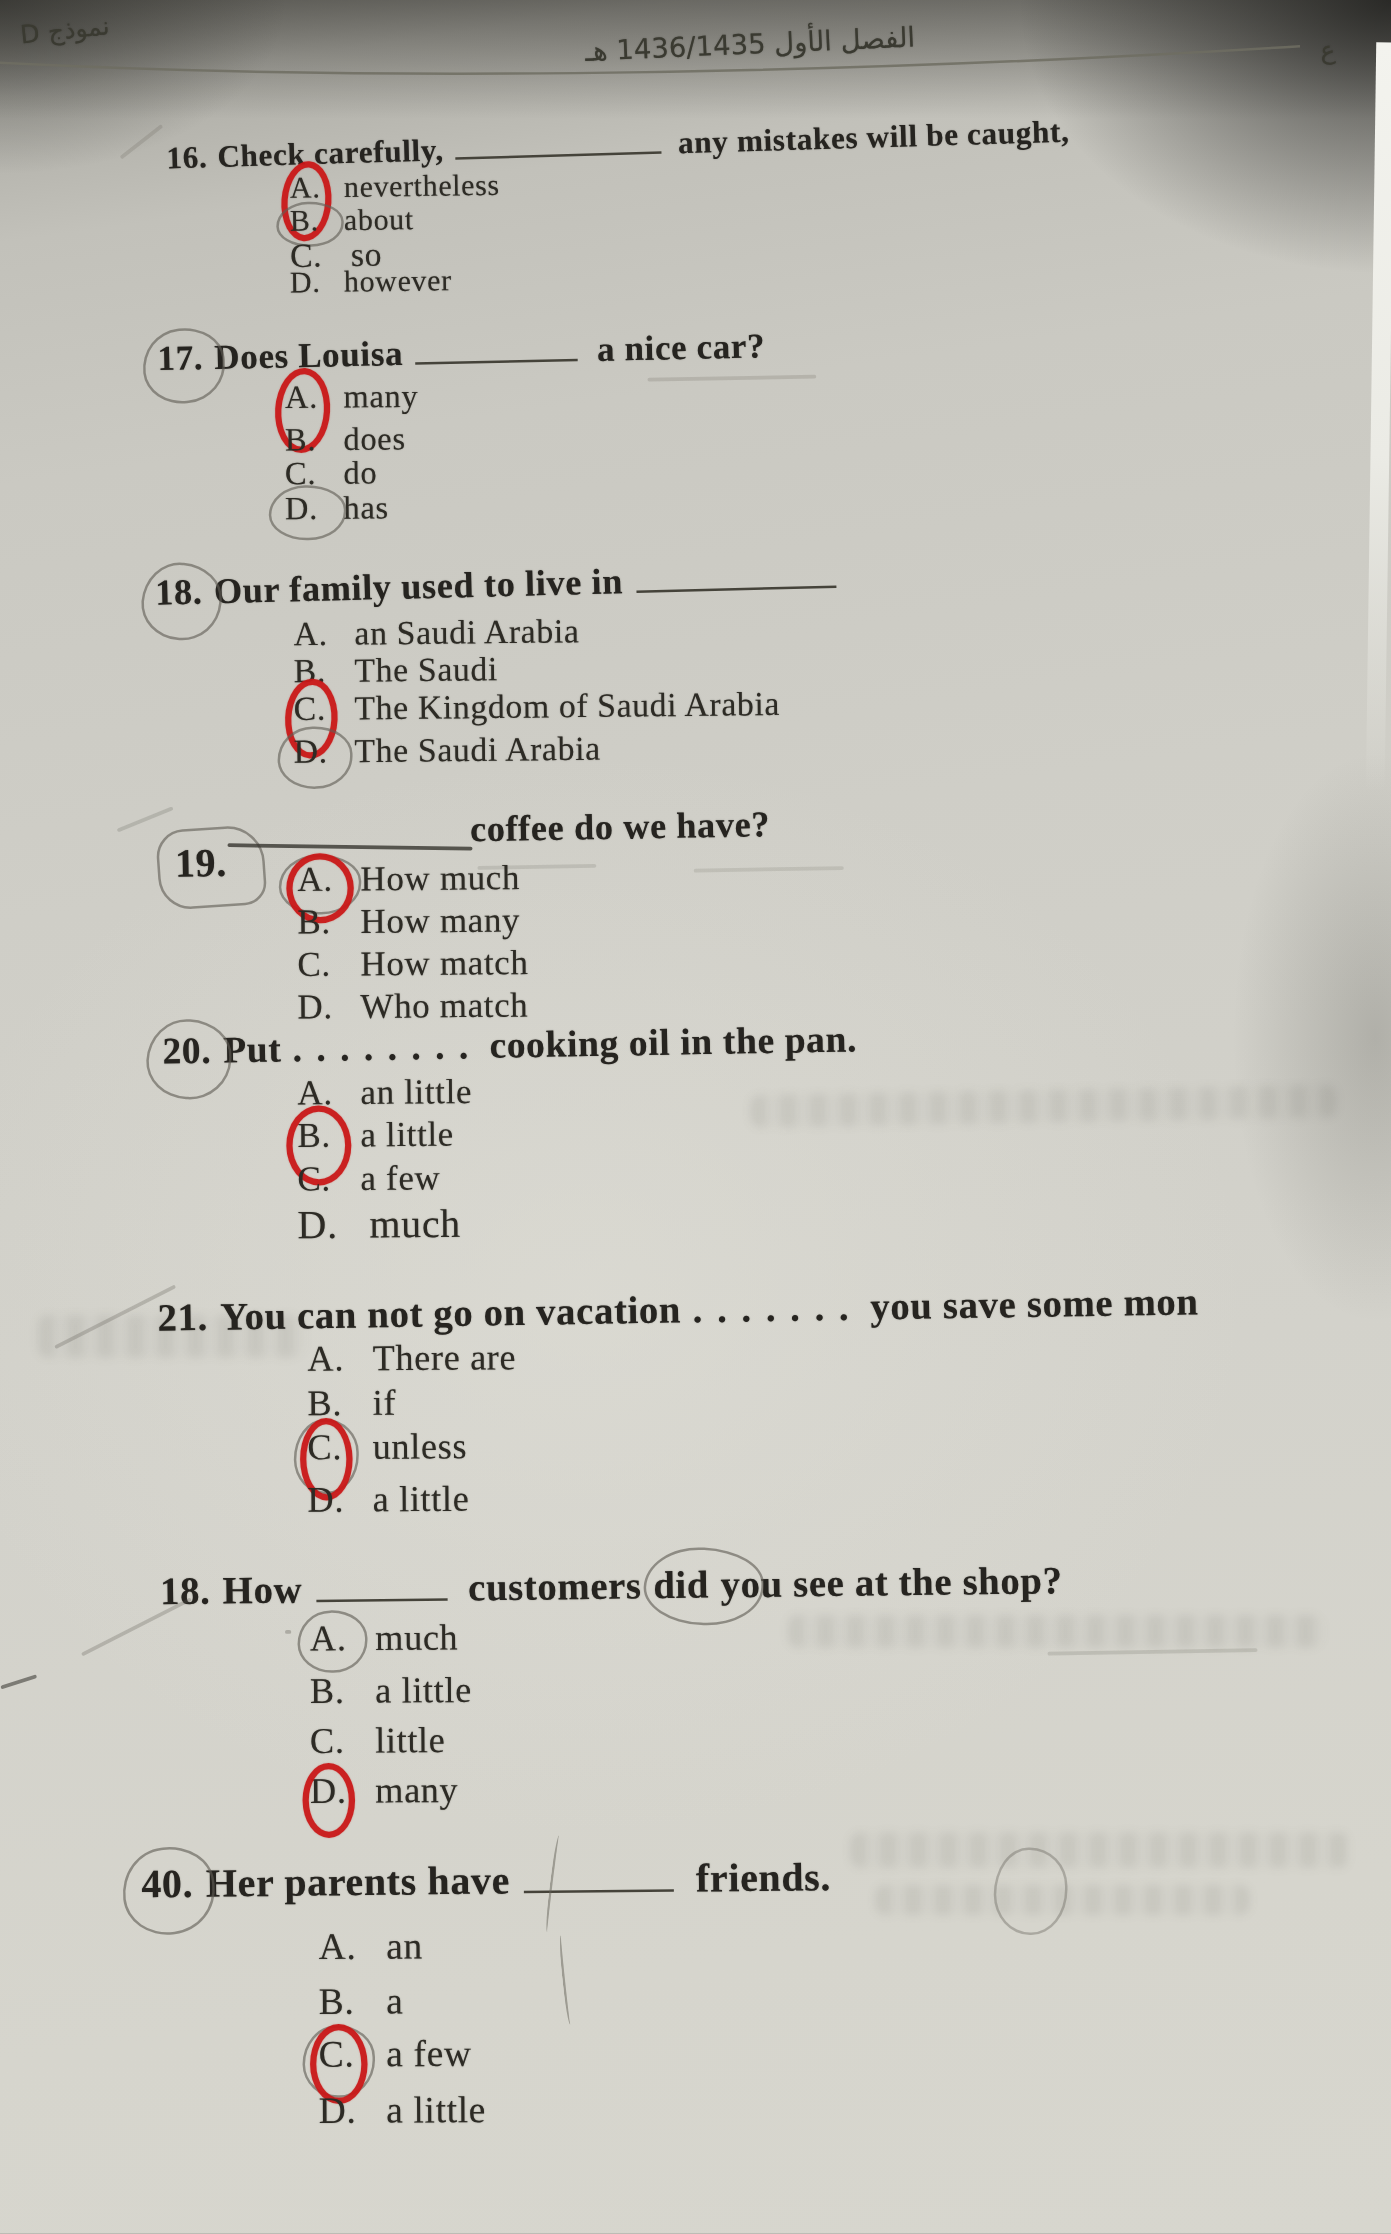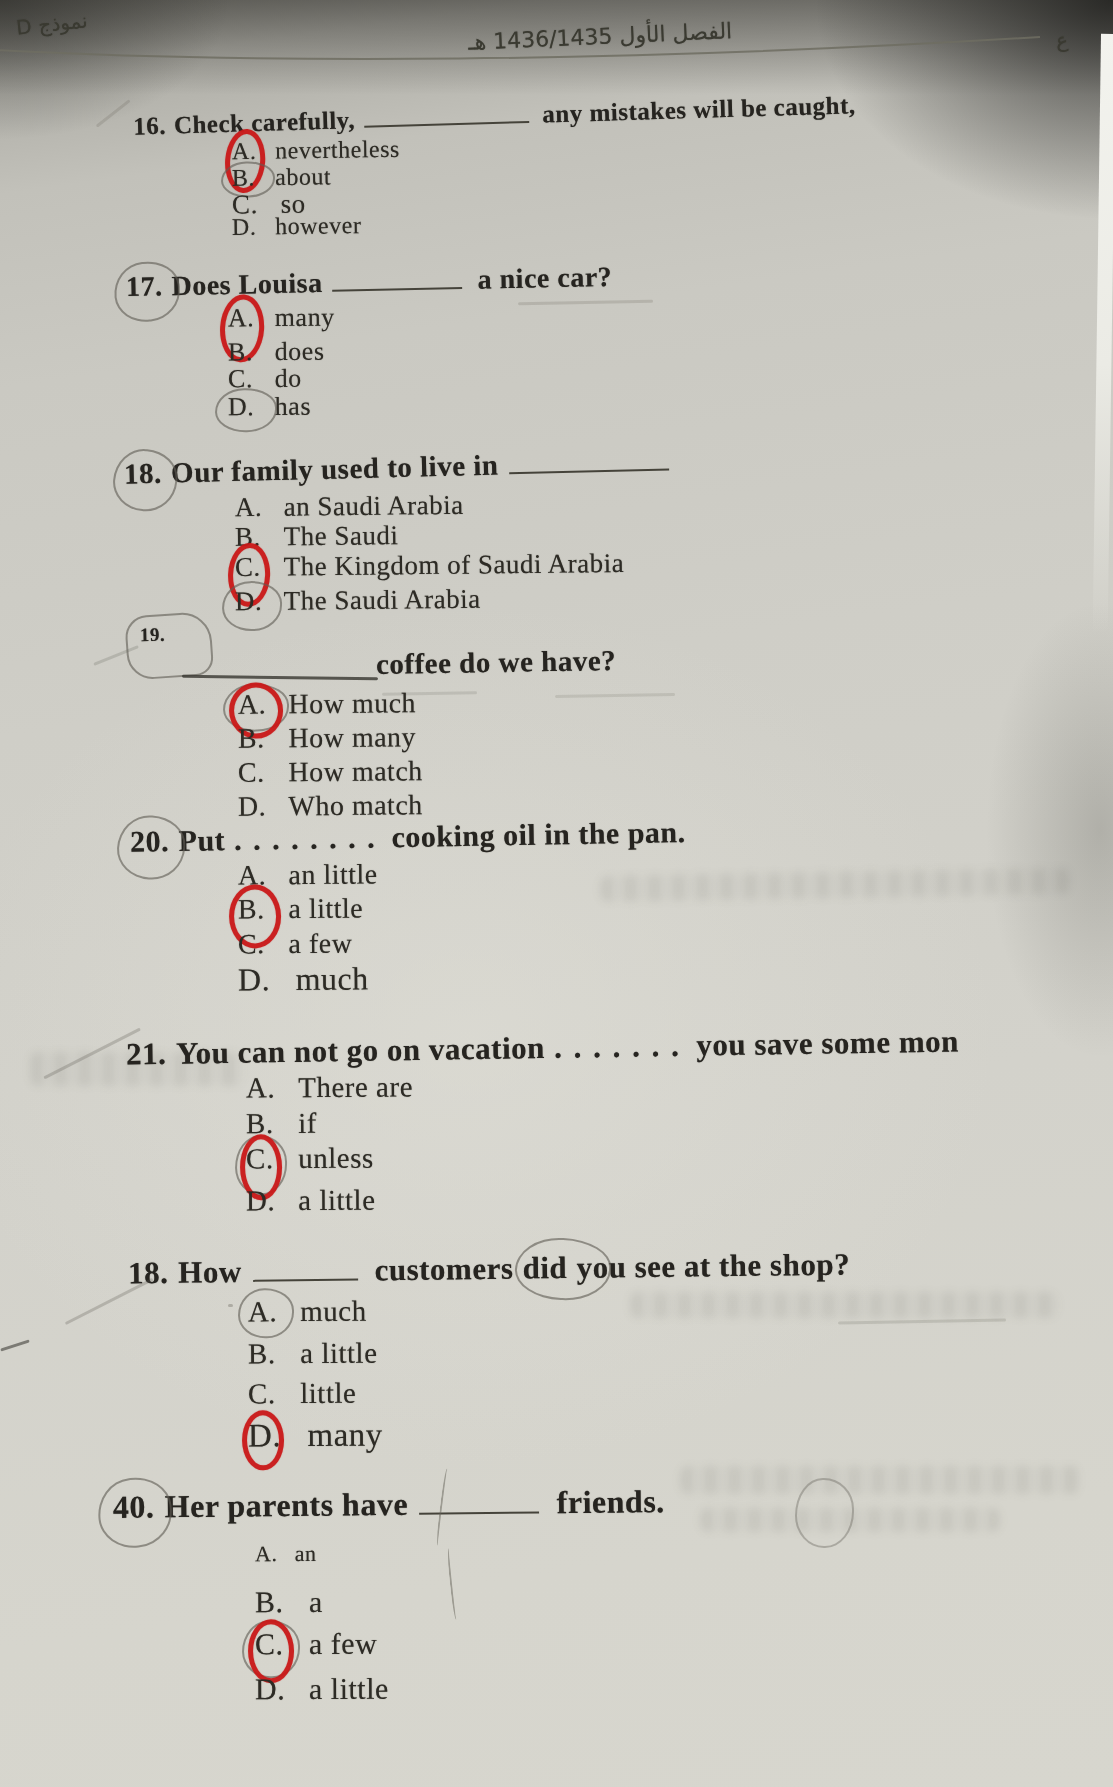--- a/index.html
+++ b/index.html
@@ -77,21 +77,21 @@
   <div class="t opt" style="left:228px;top:392px;font-size:26px;transform:rotate(-0.5deg)"><span class="letter"><span class="mark pencil" style="width:58px;height:40px;left:-13px;top:-4px"></span><span>D.</span></span><span class="otext">has</span></div>
 
   <div class="t qh" style="left:124px;top:450px;font-size:29px;transform:rotate(-1.4deg)">
     <span class="qnum"><span class="mark pencil" style="width:60px;height:58px;left:-11px;top:-8px;transform:rotate(6deg)"></span><span>18.</span></span><span class="qpre">Our family used to live in</span><span class="blank" style="width:160px"></span>
   </div>
   <div class="t opt" style="left:235px;top:491px;font-size:27px;transform:rotate(-0.6deg)"><span class="letter"><span>A.</span></span><span class="otext">an Saudi Arabia</span></div>
   <div class="t opt" style="left:235px;top:521px;font-size:27px;transform:rotate(-0.6deg)"><span class="letter"><span>B.</span></span><span class="otext">The Saudi</span></div>
   <div class="t opt" style="left:235px;top:550px;font-size:27px;transform:rotate(-0.6deg)"><span class="letter"><span class="mark red" style="width:32px;height:54px;left:-7px;top:-9px;transform:rotate(3deg)"></span><span>C.</span></span><span class="otext">The Kingdom of Saudi Arabia</span></div>
   <div class="t opt" style="left:235px;top:585px;font-size:27px;transform:rotate(-0.6deg)"><span class="letter"><span class="mark pencil" style="width:56px;height:46px;left:-13px;top:-5px"></span><span>D.</span></span><span class="otext">The Saudi Arabia</span></div>
 
-  <div class="t qh" style="left:140px;top:624px;font-size:19px;transform:rotate(-1deg)">
+  <div class="t qh" style="left:140px;top:672px;font-size:32px;transform:rotate(-1deg)">
     <span class="qnum"><span class="mark pencil" style="width:82px;height:60px;left:-14px;top:-10px;border-radius:22px 30px 18px 26px;transform:rotate(-3deg)"></span><span>19.</span></span>
   </div>
   <div class="inkline" style="left:182px;top:676px;width:196px;transform:rotate(0.8deg)"></div>
   <div class="t qh" style="left:376px;top:646px;font-size:29px;transform:rotate(-1deg)">
     <span class="qpost" style="margin-left:0">coffee do we have?</span>
   </div>
   <div class="pline" style="left:382px;top:692px;width:95px;opacity:.3;transform:rotate(-1deg)"></div>
   <div class="pline" style="left:555px;top:694px;width:120px;opacity:.28;transform:rotate(-1deg)"></div>
   <div class="pline" style="left:92px;top:654px;width:48px;opacity:.4;transform:rotate(-22deg)"></div>
   <div class="t opt" style="left:238px;top:688px;font-size:28px;transform:rotate(-0.5deg)"><span class="letter"><span class="mark pencil" style="width:62px;height:44px;left:-15px;top:-5px"></span><span class="mark red" style="width:44px;height:46px;left:-9px;top:-6px"></span><span>A.</span></span><span class="otext">How much</span></div>
@@ -118,28 +118,28 @@
 
   <div class="t qh" style="left:128px;top:1251px;font-size:31px;transform:rotate(-0.7deg)">
     <span class="qnum"><span>18.</span></span><span class="qpre">How</span><span class="blank" style="width:105px"></span><span class="qpost">customers</span><span class="qpost" style="position:relative"><span class="mark pencil" style="width:92px;height:58px;left:-8px;top:-12px;transform:rotate(3deg)"></span><span>did</span></span><span class="qpost">you see at the shop?</span>
   </div>
   <div class="pline" style="left:60px;top:1300px;width:98px;opacity:.5;transform:rotate(-27deg)"></div>
   <div class="pline" style="left:838px;top:1320px;width:168px;opacity:.32;transform:rotate(-1deg)"></div>
   <div class="pline" style="left:228px;top:1304px;width:5px;opacity:.6"></div>
   <div class="t opt" style="left:248px;top:1295px;font-size:29px;transform:rotate(-0.4deg)"><span class="letter"><span class="mark pencil" style="width:52px;height:46px;left:-10px;top:-7px"></span><span>A.</span></span><span class="otext">much</span></div>
   <div class="t opt" style="left:248px;top:1337px;font-size:29px;transform:rotate(-0.4deg)"><span class="letter"><span>B.</span></span><span class="otext">a little</span></div>
   <div class="t opt" style="left:248px;top:1377px;font-size:29px;transform:rotate(-0.4deg)"><span class="letter"><span>C.</span></span><span class="otext">little</span></div>
-  <div class="t opt" style="left:248px;top:1417px;font-size:33px;transform:rotate(-0.4deg)"><span class="letter"><span class="mark red" style="width:32px;height:50px;left:-6px;top:-7px"></span><span>D.</span></span><span class="otext">many</span></div>
+  <div class="t opt" style="left:248px;top:1417px;font-size:29px;transform:rotate(-0.4deg)"><span class="letter"><span class="mark red" style="width:32px;height:50px;left:-6px;top:-7px"></span><span>D.</span></span><span class="otext">many</span></div>
 
   <div class="t qh" style="left:113px;top:1486px;font-size:32px;transform:rotate(-0.6deg)">
     <span class="qnum"><span class="mark pencil" style="width:70px;height:66px;left:-15px;top:-11px;transform:rotate(-6deg)"></span><span>40.</span></span><span class="qpre">Her parents have</span><span class="blank" style="width:120px"></span><span class="qpost">friends.</span>
   </div>
   <div class="mark pencil" style="left:795px;top:1478px;width:55px;height:66px;opacity:.6;position:absolute"></div>
   <div class="vsquig" style="left:440px;top:1468px;height:78px;transform:rotate(7deg)"></div>
   <div class="vsquig" style="left:450px;top:1548px;height:72px;transform:rotate(-6deg)"></div>
   <div class="inkline" style="left:0px;top:1344px;width:30px;opacity:.7;transform:rotate(-18deg)"></div>
-  <div class="t opt" style="left:255px;top:1541px;font-size:22px;transform:rotate(-0.3deg)"><span class="letter"><span>A.</span></span><span class="otext">an</span></div>
+  <div class="t opt" style="left:255px;top:1541px;font-size:30px;transform:rotate(-0.3deg)"><span class="letter"><span>A.</span></span><span class="otext">an</span></div>
   <div class="t opt" style="left:255px;top:1585px;font-size:30px;transform:rotate(-0.3deg)"><span class="letter"><span>B.</span></span><span class="otext">a</span></div>
   <div class="t opt" style="left:255px;top:1627px;font-size:30px;transform:rotate(-0.3deg)"><span class="letter"><span class="mark pencil" style="width:54px;height:54px;left:-13px;top:-7px"></span><span class="mark red" style="width:36px;height:54px;left:-7px;top:-8px"></span><span>C.</span></span><span class="otext">a few</span></div>
   <div class="t opt" style="left:255px;top:1672px;font-size:30px;transform:rotate(-0.3deg)"><span class="letter"><span>D.</span></span><span class="otext">a little</span></div>
 
   <div class="pline" style="left:92px;top:112px;width:42px;opacity:.35;transform:rotate(-38deg)"></div>
 </div>
 
 </body></html>

